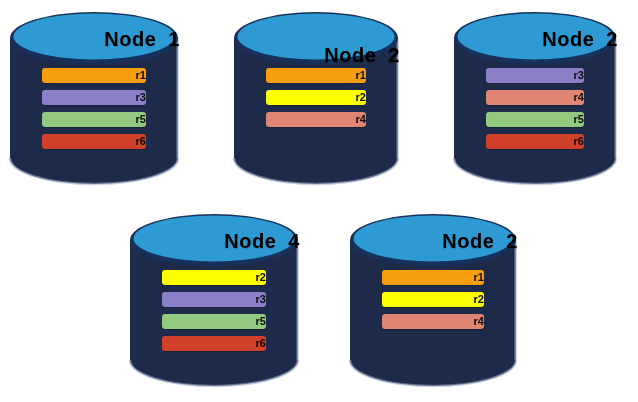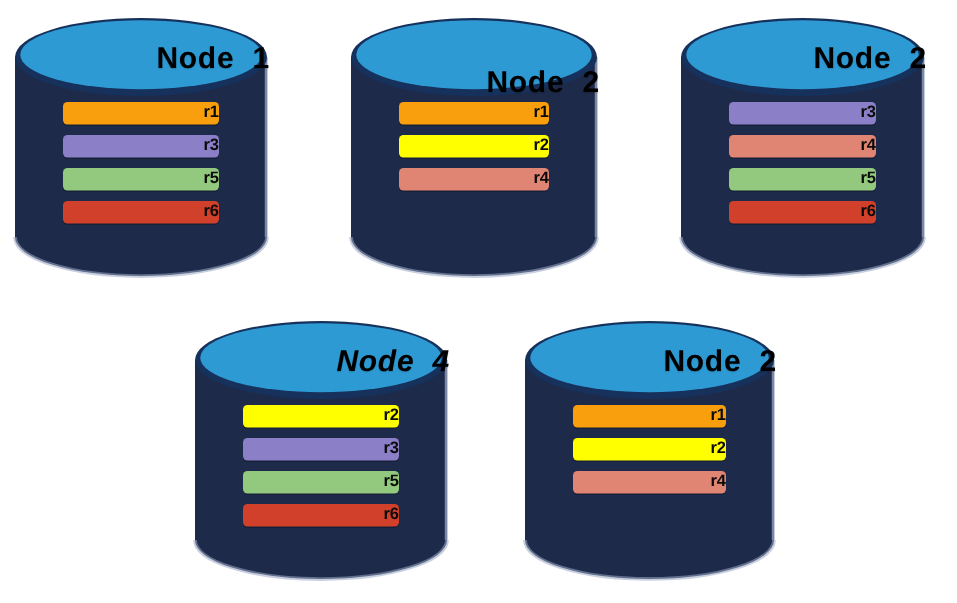--- a/index.html
+++ b/index.html
@@ -113,21 +113,21 @@
       </div>
     </div>
     <div class="node" style="left: 128px; top: 210px; width: 172px; height: 182px;">
       <svg class="node-svg" width="172" height="182">
         <path d="M 2,30 L 2,150 A 84 26 0 0 0 170,150 L 170,30 Z" fill="#1e2a4a"></path>
         <path d="M 169.5,30 L 169.5,150" stroke="#9aa8c4" stroke-width="2" fill="none" opacity="0.75"></path>
         <path d="M 2,150 A 84 26 0 0 0 170,150" stroke="#9aa8c4" stroke-width="2.5" fill="none" opacity="0.55"></path>
         <ellipse cx="86" cy="30" rx="84" ry="26" fill="#16325c"></ellipse>
         <ellipse cx="86" cy="28.5" rx="80.5" ry="23" fill="#2e9ad4"></ellipse>
       </svg>
-      <div class="node-title" style="top: 20px; font-style: italic;">Node  4</div>
+      <div class="node-title" style="top: 20px;">Node  4</div>
       <div class="replica-stack" style="left: 34px; top: 60px; width: 104px;">
         <div class="replica-bar" style="background: rgb(255, 255, 0);">r2</div>
         <div class="replica-bar" style="background: rgb(139, 127, 199);">r3</div>
         <div class="replica-bar" style="background: rgb(146, 201, 126);">r5</div>
         <div class="replica-bar" style="background: rgb(208, 64, 42);">r6</div>
       </div>
     </div>
     <div class="node" style="left: 348px; top: 210px; width: 170px; height: 182px;">
       <svg class="node-svg" width="170" height="182">
         <path d="M 2,30 L 2,150 A 83 26 0 0 0 168,150 L 168,30 Z" fill="#1e2a4a"></path>

